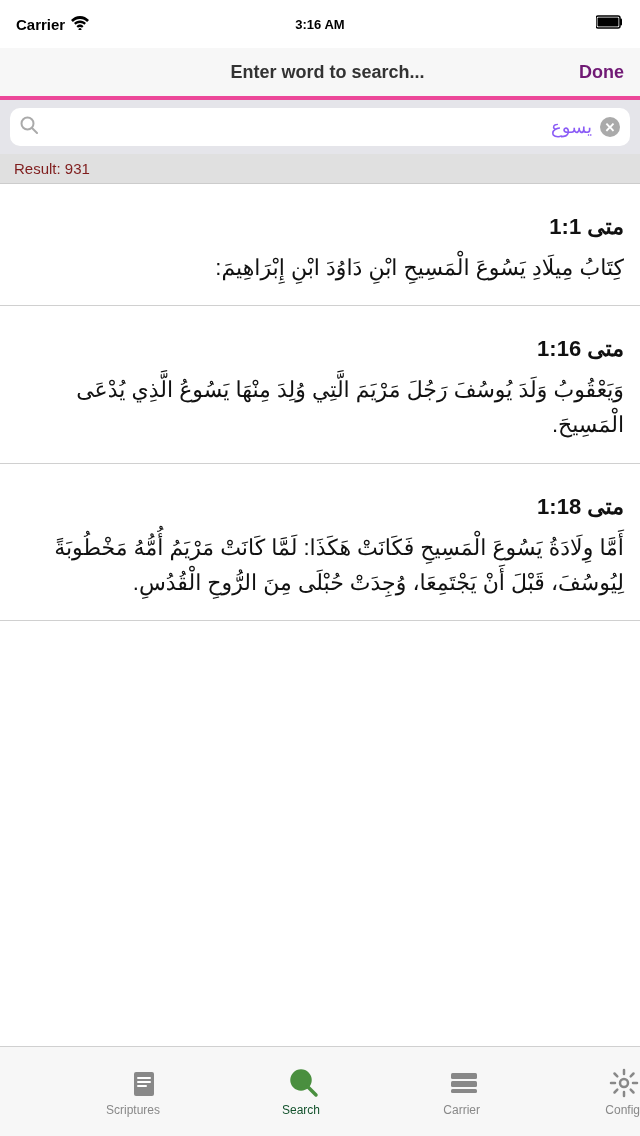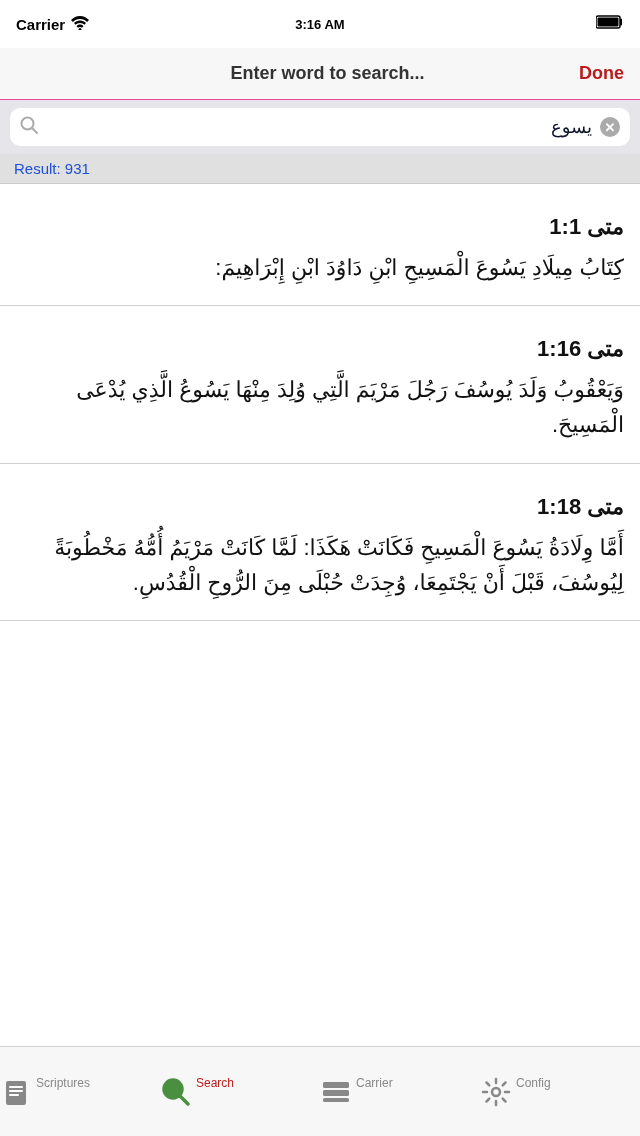--- a/index.html
+++ b/index.html
@@ -44,31 +44,31 @@
     }
 
     
     .nav-bar {
       display: flex;
       justify-content: space-between;
       align-items: center;
       padding: 0 16px;
       height: 52px;
       background: #f7f7f7;
-      border-bottom: 1px solid #ec4899;
+      border-bottom: 4px solid #ec4899;
     }
     .nav-title {
       font-size: 18px;
       font-weight: 600;
       color: #333;
     }
     .nav-done {
       font-size: 18px;
       font-weight: 600;
-      color: #b91c1c;
+      color: #701a75;
       background: none;
       border: none;
       cursor: pointer;
     }
 
     
     .search-bar-container {
       background: #e5e5ea;
       padding: 8px 10px;
     }
@@ -88,21 +88,21 @@
     }
     .search-bar-input {
       flex: 1;
       border: none;
       outline: none;
       font-size: 17px;
       background: transparent;
     }
     .search-bar-text {
       font-size: 18px;
-      color: #0f172a;
+      color: #8b5cf6;
       direction: rtl;
       font-family: 'Arial', serif;
       text-align: center;
     }
     .search-bar-clear {
       width: 20px;
       height: 20px;
       background: #aaa;
       border-radius: 50%;
       display: flex;
@@ -116,21 +116,21 @@
       font-size: 13px;
       font-weight: bold;
       line-height: 1;
     }
 
     
     .result-count {
       background: #e0e0e0;
       padding: 6px 14px;
       font-size: 15px;
-      color: #1d4ed8;
+      color: #7f1d1d;
       font-weight: 500;
       border-bottom: 1px solid #ccc;
     }
 
     
     .verses-container {
       padding: 0 0 80px 0;
     }
     .verse-item {
       padding: 30px 16px 20px 16px;
@@ -160,39 +160,39 @@
       width: 640px;
       height: 90px;
       background: #f7f7f7;
       border-top: 1px solid #d0d0d0;
       display: flex;
       align-items: center;
       justify-content: space-around;
     }
     .tab-item {
       display: flex;
-      flex-direction: row;
-      align-items: flex-start;
+      flex-direction: column;
+      align-items: flex-end;
       gap: 4px;
       cursor: pointer;
       flex: 1;
     }
     .tab-icon {
       width: 32px;
       height: 32px;
       display: flex;
       align-items: center;
       justify-content: center;
     }
     .tab-label {
       font-size: 12px;
       color: #888;
     }
     .tab-item.active .tab-label {
-      color: #b91c1c;
+      color: #14532d;
     }
     .tab-item.active .tab-icon svg path,
     .tab-item.active .tab-icon svg rect,
     .tab-item.active .tab-icon svg circle {
       fill: #4a8f3f;
     }
   </style>
 </head>
 <body>
 

